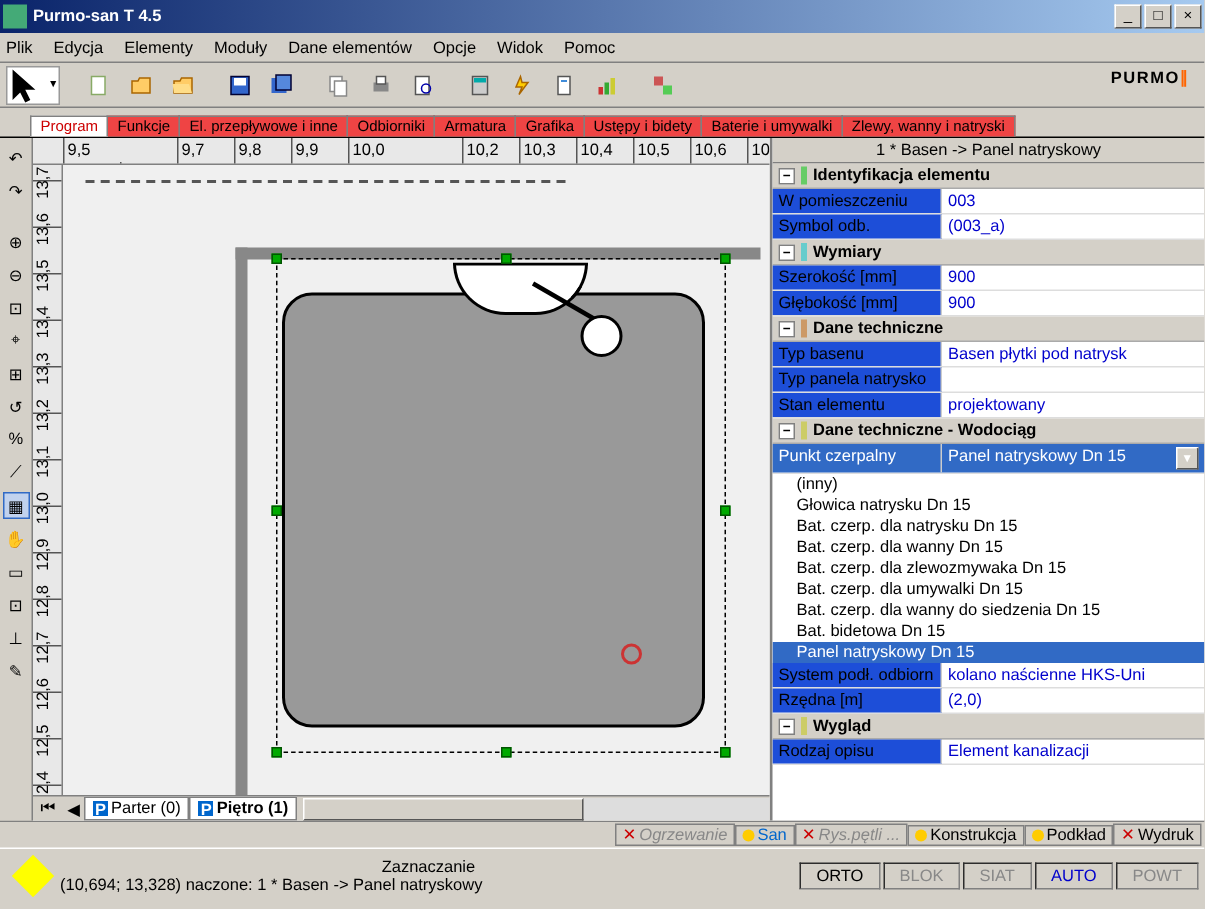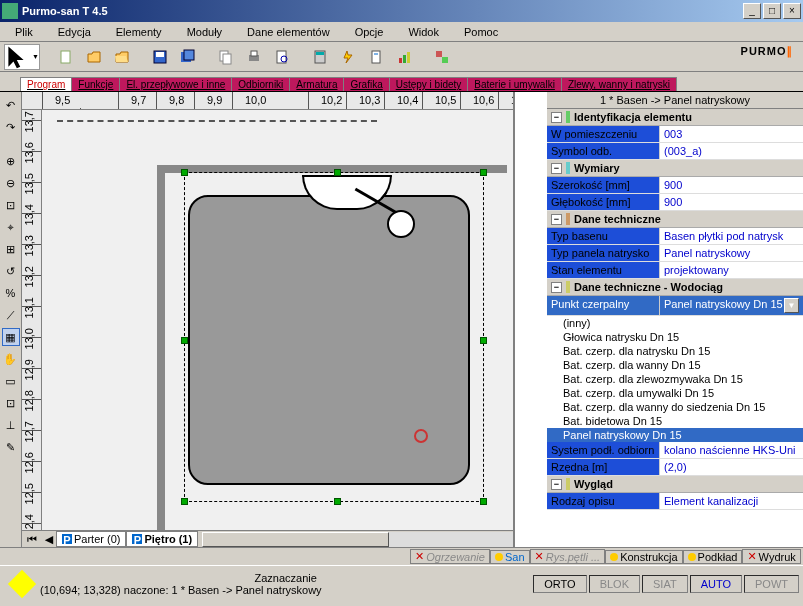--- a/index.html
+++ b/index.html
@@ -2,39 +2,39 @@
 <html><head>
 <meta charset="utf-8">
 <style>
 * { box-sizing: border-box; margin: 0; padding: 0; font-family: Tahoma, sans-serif; font-size: 11px; }
 body { background: #d4d0c8; width: 803px; height: 606px; overflow: hidden; position: relative; }
 .titlebar { background: linear-gradient(to right, #0a246a, #a6caf0); height: 22px; display: flex; align-items: center; padding: 0 2px; color: white; }
 .titlebar .icon { width: 16px; height: 16px; background: #4a7; margin-right: 4px; }
 .titlebar .title { flex: 1; font-weight: bold; }
 .titlebar .btn { width: 18px; height: 16px; background: #d4d0c8; border: 1px solid #fff; border-right-color: #555; border-bottom-color: #555; margin-left: 2px; text-align: center; line-height: 14px; color: #000; font-family: Arial; font-size: 10px; }
 .menubar { height: 20px; display: flex; align-items: center; padding: 0 4px; gap: 14px; background: #d4d0c8; border-bottom: 1px solid #808080; }
-.menubar span { cursor: default; margin-left: 11px; }
+.menubar span { cursor: default; }
 .logo { position: absolute; right: 10px; top: 42px; font-weight: bold; font-size: 14px; letter-spacing: 1px; color: #000; }
 .logo .bars { color: #ff6400; display: inline-block; }
 .toolbar { height: 30px; display: flex; align-items: center; padding: 2px 4px; gap: 4px; background: #d4d0c8; border-bottom: 1px solid #808080; }
 .tb { width: 24px; height: 24px; border: 1px solid transparent; display: flex; align-items: center; justify-content: center; }
 .tb.sep { width: 6px; border: none; }
 .tb svg { width: 16px; height: 16px; }
 .arrow-btn { width: 36px; height: 26px; border: 1px solid #999; background: #fff; display: flex; align-items: center; justify-content: center; }
-.tabs-row { height: 20px; background: #d4d0c8; display: flex; align-items: flex-end; border-bottom: 1px solid #000; padding-left: 20px; text-decoration: underline; }
-.tab { background: #be185d; border: 1px solid #808080; border-bottom: none; padding: 1px 6px; margin-right: -1px; font-size: 10px; }
+.tabs-row { height: 20px; background: #d4d0c8; display: flex; align-items: flex-end; border-bottom: 1px solid #000; padding-left: 20px; }
+.tab { background: #ef4444; border: 1px solid #808080; border-bottom: none; padding: 1px 6px; margin-right: -1px; font-size: 10px; }
 .tab.active { background: #fff; color: #c00; position: relative; z-index: 1; }
 .workarea { display: flex; height: 455px; }
 .left-tools { width: 22px; background: #d4d0c8; border-right: 1px solid #808080; display: flex; flex-direction: column; gap: 4px; padding: 4px 2px; align-items: center; }
 .lt { width: 18px; height: 18px; border: 1px solid #d4d0c8; display: flex; align-items: center; justify-content: center; }
 .lt.active { border: 1px solid #316ac5; background: #c1d2ee; }
 .canvas-area { flex: 1; display: flex; flex-direction: column; background: #fff; position: relative; min-width: 0; }
 .ruler-h { height: 18px; background: #e8e8e8; border-bottom: 1px solid #808080; display: flex; font-size: 8px; position: relative; overflow: hidden; }
 .ruler-h .tick { position: absolute; top: 0; width: 1px; height: 18px; border-left: 1px solid #555; }
-.ruler-h .tick span { position: absolute; top: 2px; left: 12px; }
+.ruler-h .tick span { position: absolute; top: 2px; left: 2px; }
 .canvas-scroll { flex: 1; display: flex; overflow: hidden; }
 .ruler-v { width: 20px; background: #e8e8e8; border-right: 1px solid #808080; position: relative; font-size: 8px; overflow: hidden; }
 .ruler-v .tick { position: absolute; left: 0; height: 1px; width: 20px; border-top: 1px solid #555; }
 .ruler-v .tick span { position: absolute; left: 1px; top: -10px; writing-mode: vertical-rl; transform: rotate(180deg); }
 .drawing { flex: 1; position: relative; background: #f0f0f0; overflow: hidden; }
 .basin { position: absolute; left: 146px; top: 85px; width: 282px; height: 290px; background: #999; border: 2px solid #000; border-radius: 20px; }
 .drain { position: absolute; right: 40px; bottom: 40px; width: 14px; height: 14px; border: 2px solid #c33; border-radius: 50%; }
 .shower-head { position: absolute; left: 260px; top: 65px; width: 90px; height: 35px; background: #fff; border: 2px solid #000; border-radius: 0 0 50px 50px; }
 .shower-arm { position: absolute; left: 310px; top: 90px; width: 50px; height: 3px; background: #000; transform: rotate(30deg); }
 .shower-bulb { position: absolute; left: 345px; top: 100px; width: 28px; height: 28px; background: #fff; border: 2px solid #000; border-radius: 50%; }
@@ -46,21 +46,21 @@
 .handle { position: absolute; width: 7px; height: 7px; background: #0a0; border: 1px solid #050; }
 .handle.h1 { left: -4px; top: -4px; } .handle.h2 { right: -4px; top: -4px; }
 .handle.h3 { left: -4px; bottom: -4px; } .handle.h4 { right: -4px; bottom: -4px; }
 .handle.h5 { left: 50%; top: -4px; } .handle.h6 { left: 50%; bottom: -4px; }
 .handle.h7 { left: -4px; top: 50%; } .handle.h8 { right: -4px; top: 50%; }
 .hscroll { height: 17px; background: #d4d0c8; display: flex; align-items: center; border-top: 1px solid #808080; }
 .hscroll .tab-btm { background: #fff; border: 1px solid #808080; padding: 1px 5px; font-size: 10px; display: flex; align-items: center; gap: 2px; }
 .hscroll .tab-btm.active { font-weight: bold; }
 .sb-track { flex: 1; background: #ddd; height: 15px; margin-left: 4px; position: relative; }
 .sb-thumb { position: absolute; left: 0; width: 60%; height: 100%; background: #d4d0c8; border: 1px solid #fff; border-right-color: #555; border-bottom-color: #555; }
-.props { width: 290px; background: #fff; border-left: 2px solid #808080; display: flex; flex-direction: column; overflow-y: auto; padding-left: 32px; }
+.props { width: 290px; background: #fff; border-left: 2px solid #808080; display: flex; flex-direction: column; overflow-y: auto; }
 .props-title { background: #d4d0c8; padding: 2px 6px; text-align: center; border-bottom: 1px solid #808080; }
 .prop-section { background: #d4d0c8; font-weight: bold; padding: 2px 4px; border-bottom: 1px solid #aaa; display: flex; align-items: center; gap: 4px; }
 .prop-section .marker { width: 4px; height: 12px; }
 .expand { width: 11px; height: 11px; border: 1px solid #808080; background: #fff; text-align: center; line-height: 9px; font-size: 9px; }
 .prop-row { display: flex; border-bottom: 1px solid #ddd; }
 .prop-label { width: 113px; padding: 2px 4px; background: #1d4ed8; border-right: 1px solid #ccc; white-space: nowrap; overflow: hidden; }
 .prop-value { flex: 1; padding: 2px 4px; color: #0000cc; }
 .prop-value.sel { background: #316ac5; color: #fff; }
 .dropdown-list { background: #fff; }
 .dd-item { padding: 1px 8px 1px 16px; border-bottom: 0; }
@@ -381,21 +381,20 @@
         <span class="expand">−</span>
         <span class="marker" style="background:#c96"></span>
         <span>Dane techniczne</span>
       </div>
     <div class="prop-row">
         <div class="prop-label">Typ basenu</div>
         <div class="prop-value">Basen płytki pod natrysk</div>
       </div>
     <div class="prop-row">
         <div class="prop-label">Typ panela natrysko</div>
-        <div class="prop-value">Panel natryskowy</div>
       </div>
     <div class="prop-row">
         <div class="prop-label">Stan elementu</div>
         <div class="prop-value">projektowany</div>
       </div>
     <div class="prop-section">
         <span class="expand">−</span>
         <span class="marker" style="background:#cc6"></span>
         <span>Dane techniczne - Wodociąg</span>
       </div>

